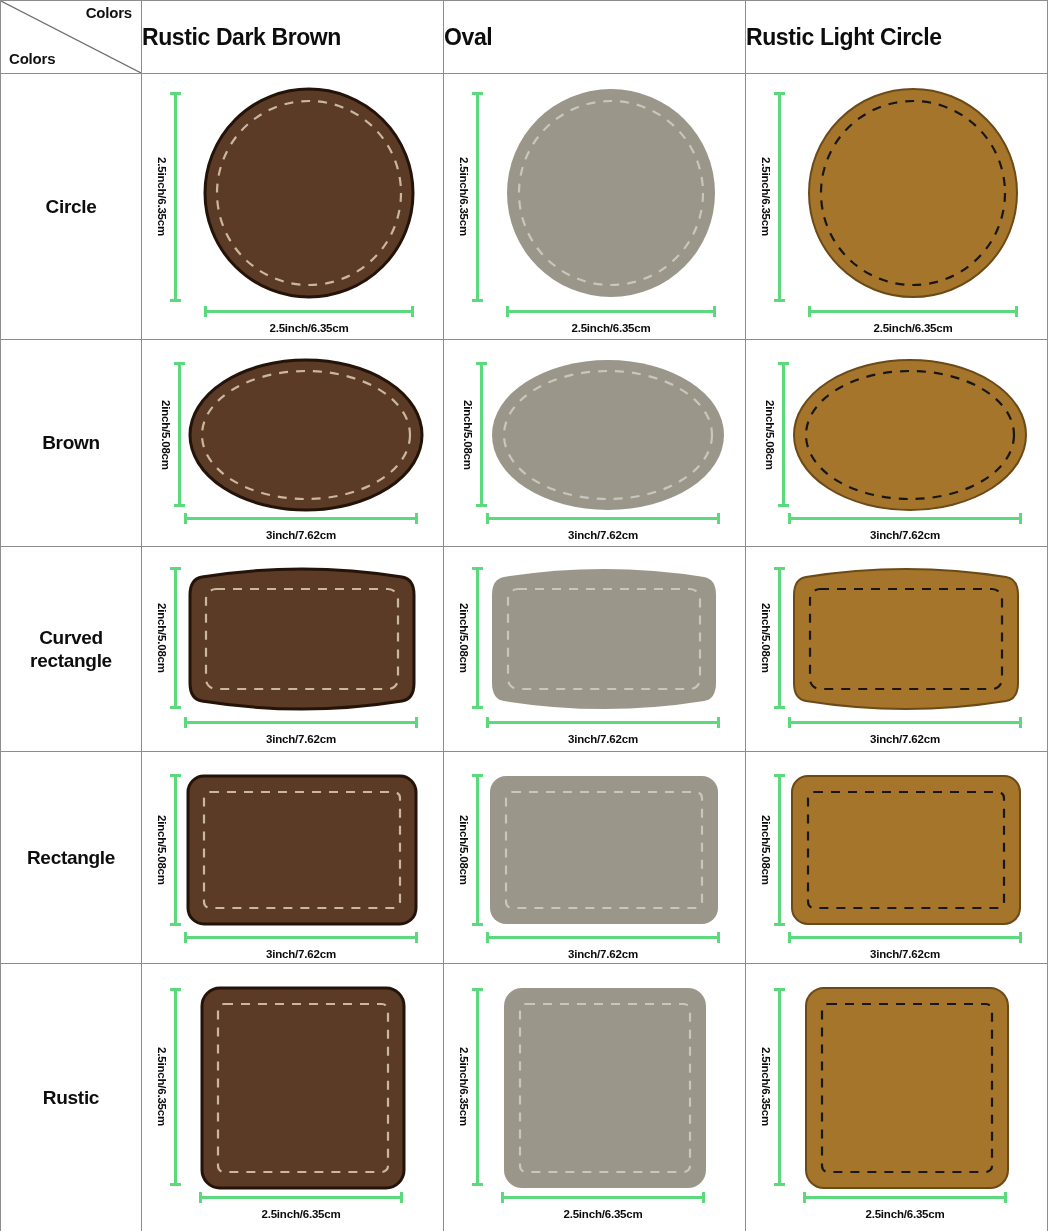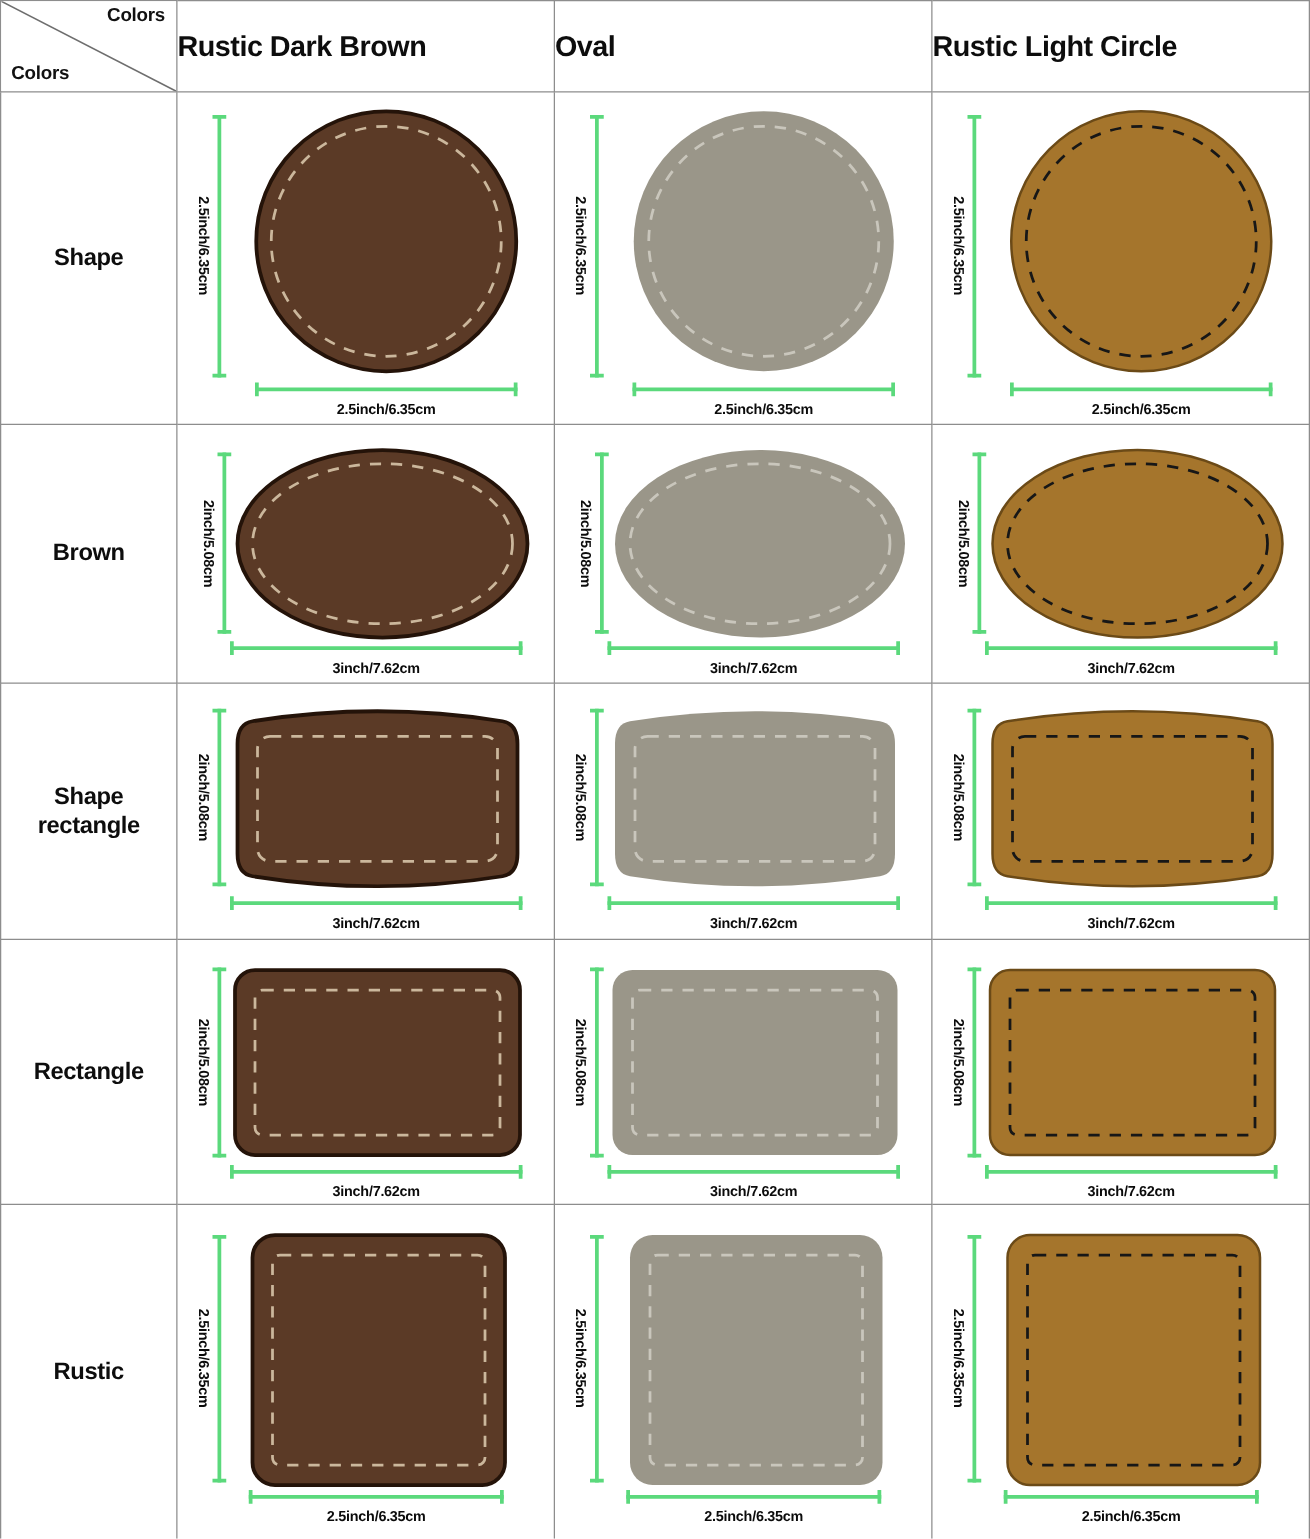--- a/index.html
+++ b/index.html
@@ -205,21 +205,21 @@
           <span class="lbl-shape">Colors</span>
         </th>
         <th class="colhead">Rustic Dark Brown</th>
         <th class="colhead">Oval</th>
         <th class="colhead">Rustic Light Circle</th>
       </tr>
     </thead>
     <tbody>
 
       <tr style="height:266px">
-        <td class="rowlabel">Shape</td>
+        <td class="rowlabel">Circle</td>
 
         <td>
           <div class="cell">
               <div class="stage">
             <div class="vmeasure" style="left:14px; top:18px; height:210px;">
               <span class="vlabel">2.5inch/6.35cm</span>
               <div class="vbar">
                     <span class="line"></span>
                     <span class="cap top"></span>
                     <span class="cap bot"></span>
@@ -387,21 +387,21 @@
                     <span class="cap r"></span>
                   </div>
               <span class="hlabel">3inch/7.62cm</span>
             </div>
           </div>
             </div>
         </td>
       </tr>
 
       <tr style="height:205px">
-        <td class="rowlabel">Shape rectangle</td>
+        <td class="rowlabel">Curved rectangle</td>
 
         <td>
           <div class="cell">
               <div class="stage">
             <div class="vmeasure" style="left:14px; top:20px; height:142px;">
               <span class="vlabel">2inch/5.08cm</span>
               <div class="vbar">
                     <span class="line"></span>
                     <span class="cap top"></span>
                     <span class="cap bot"></span>

